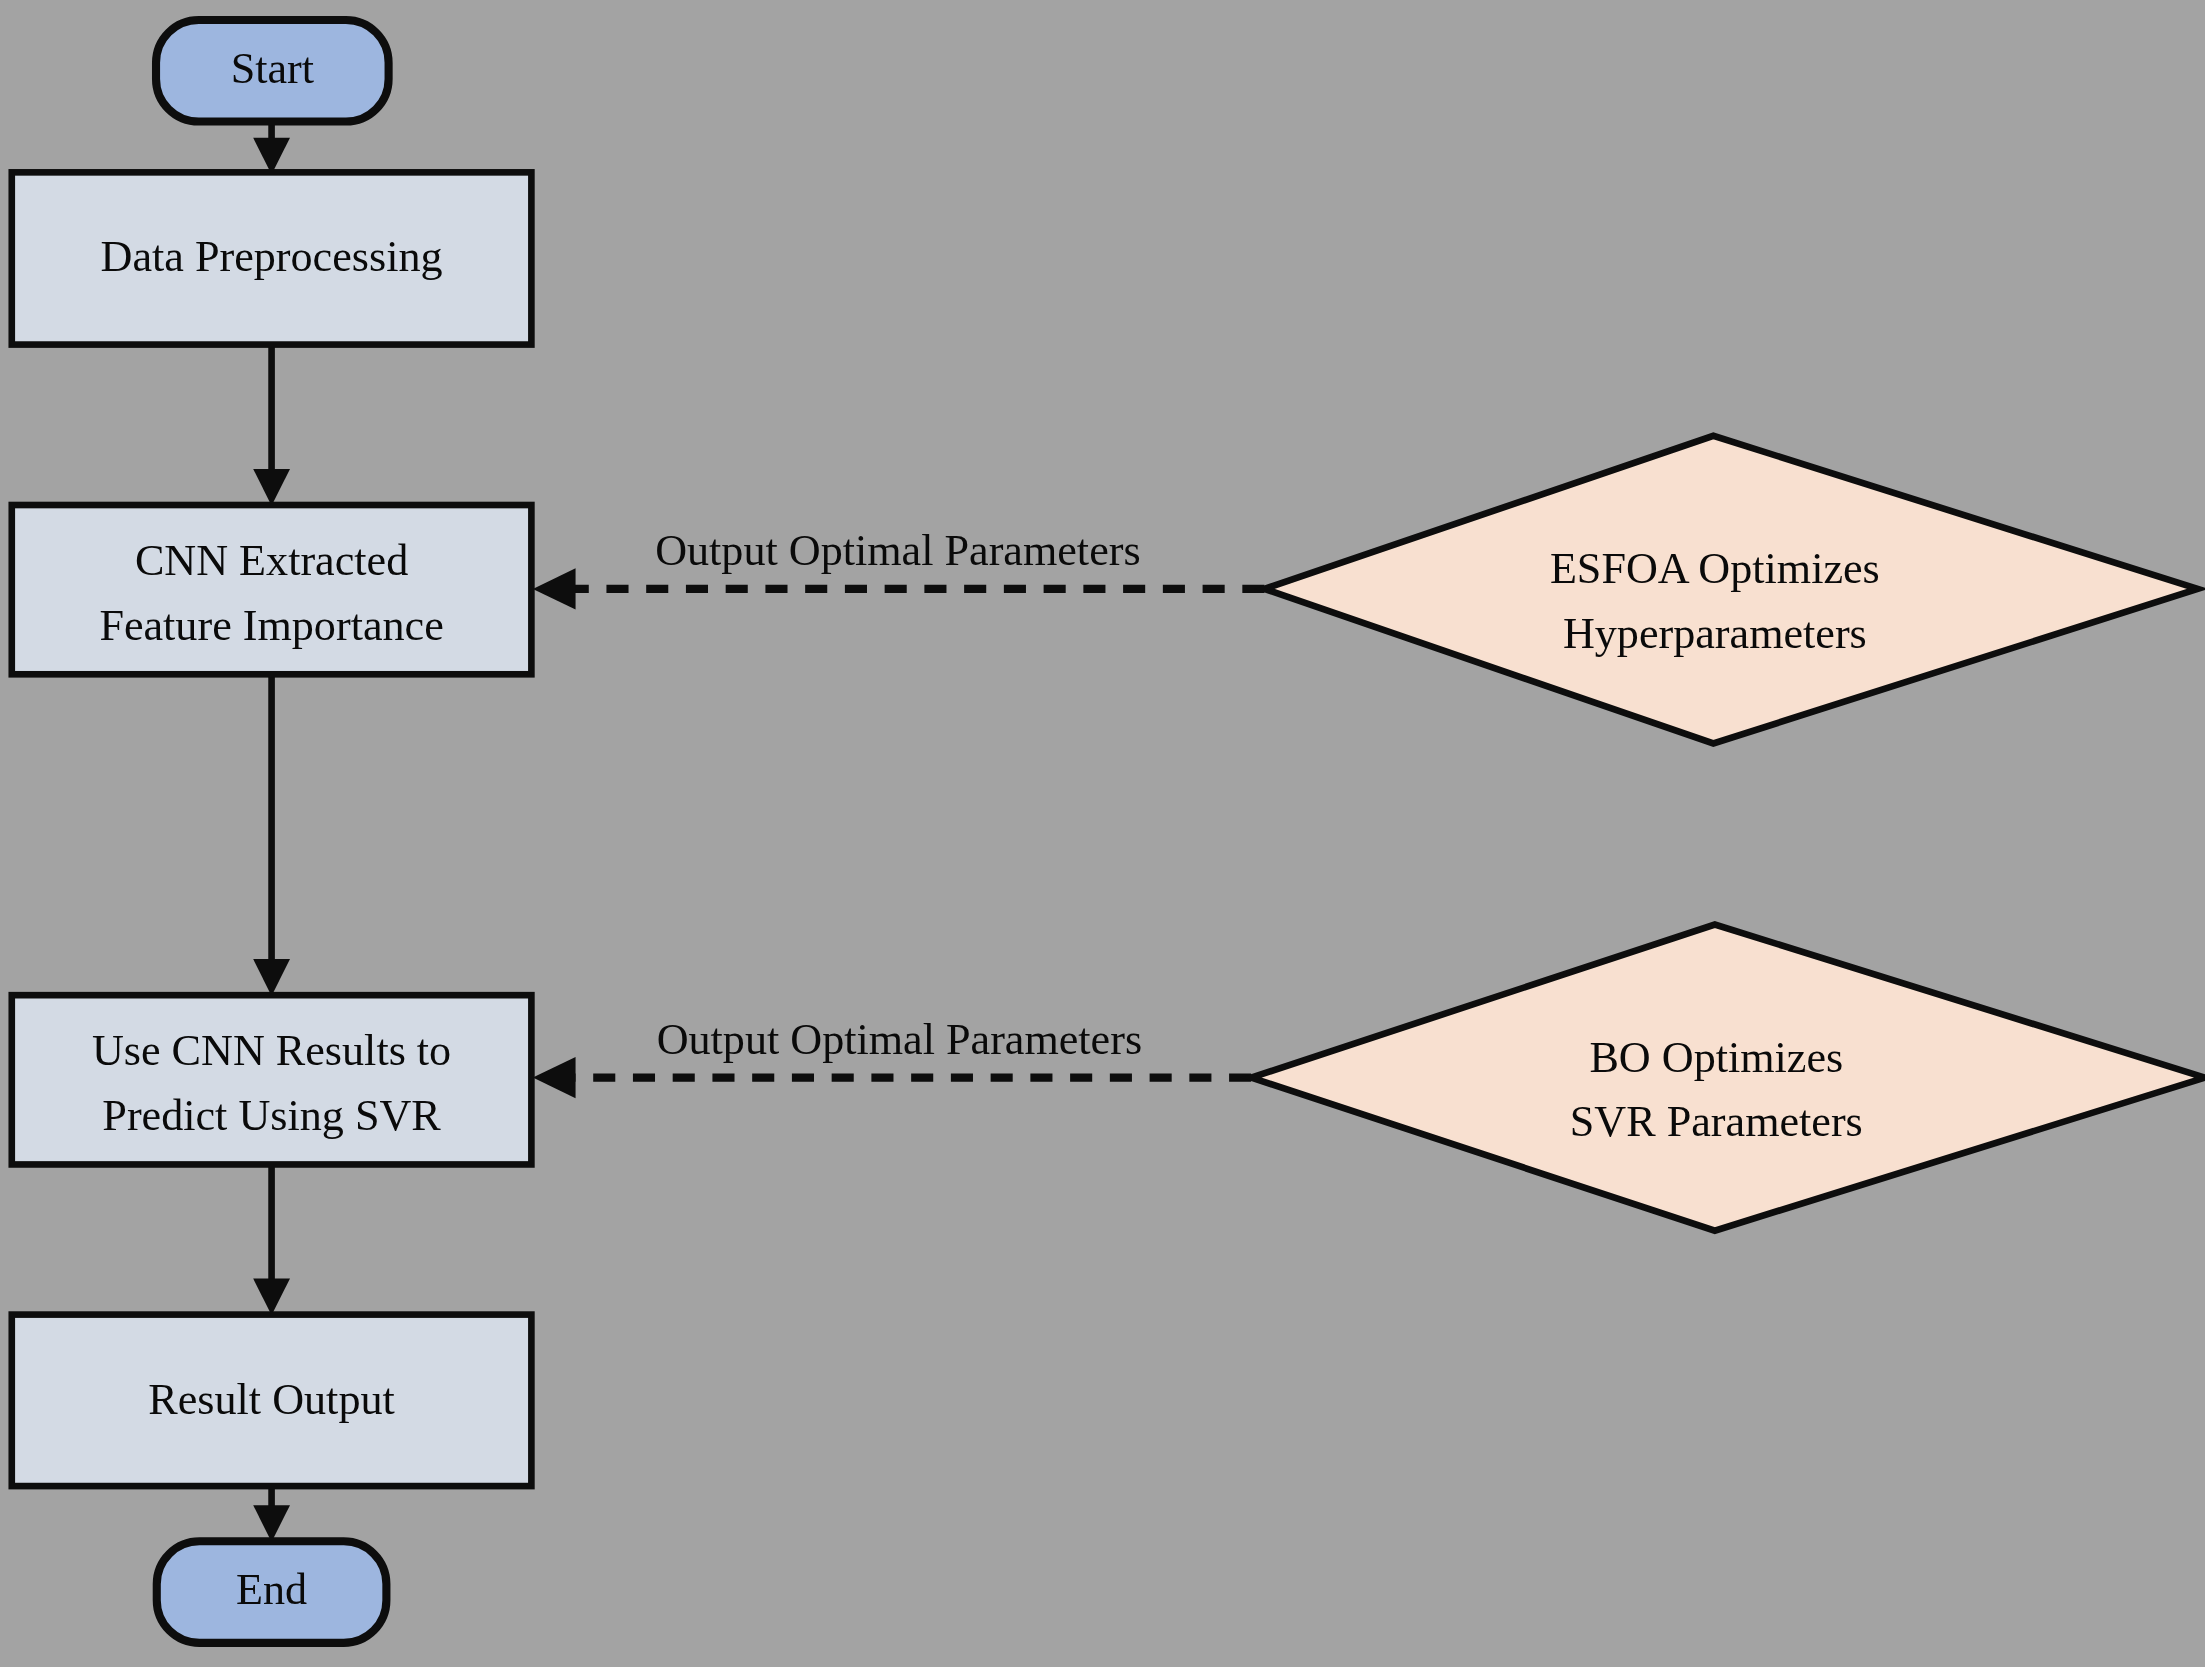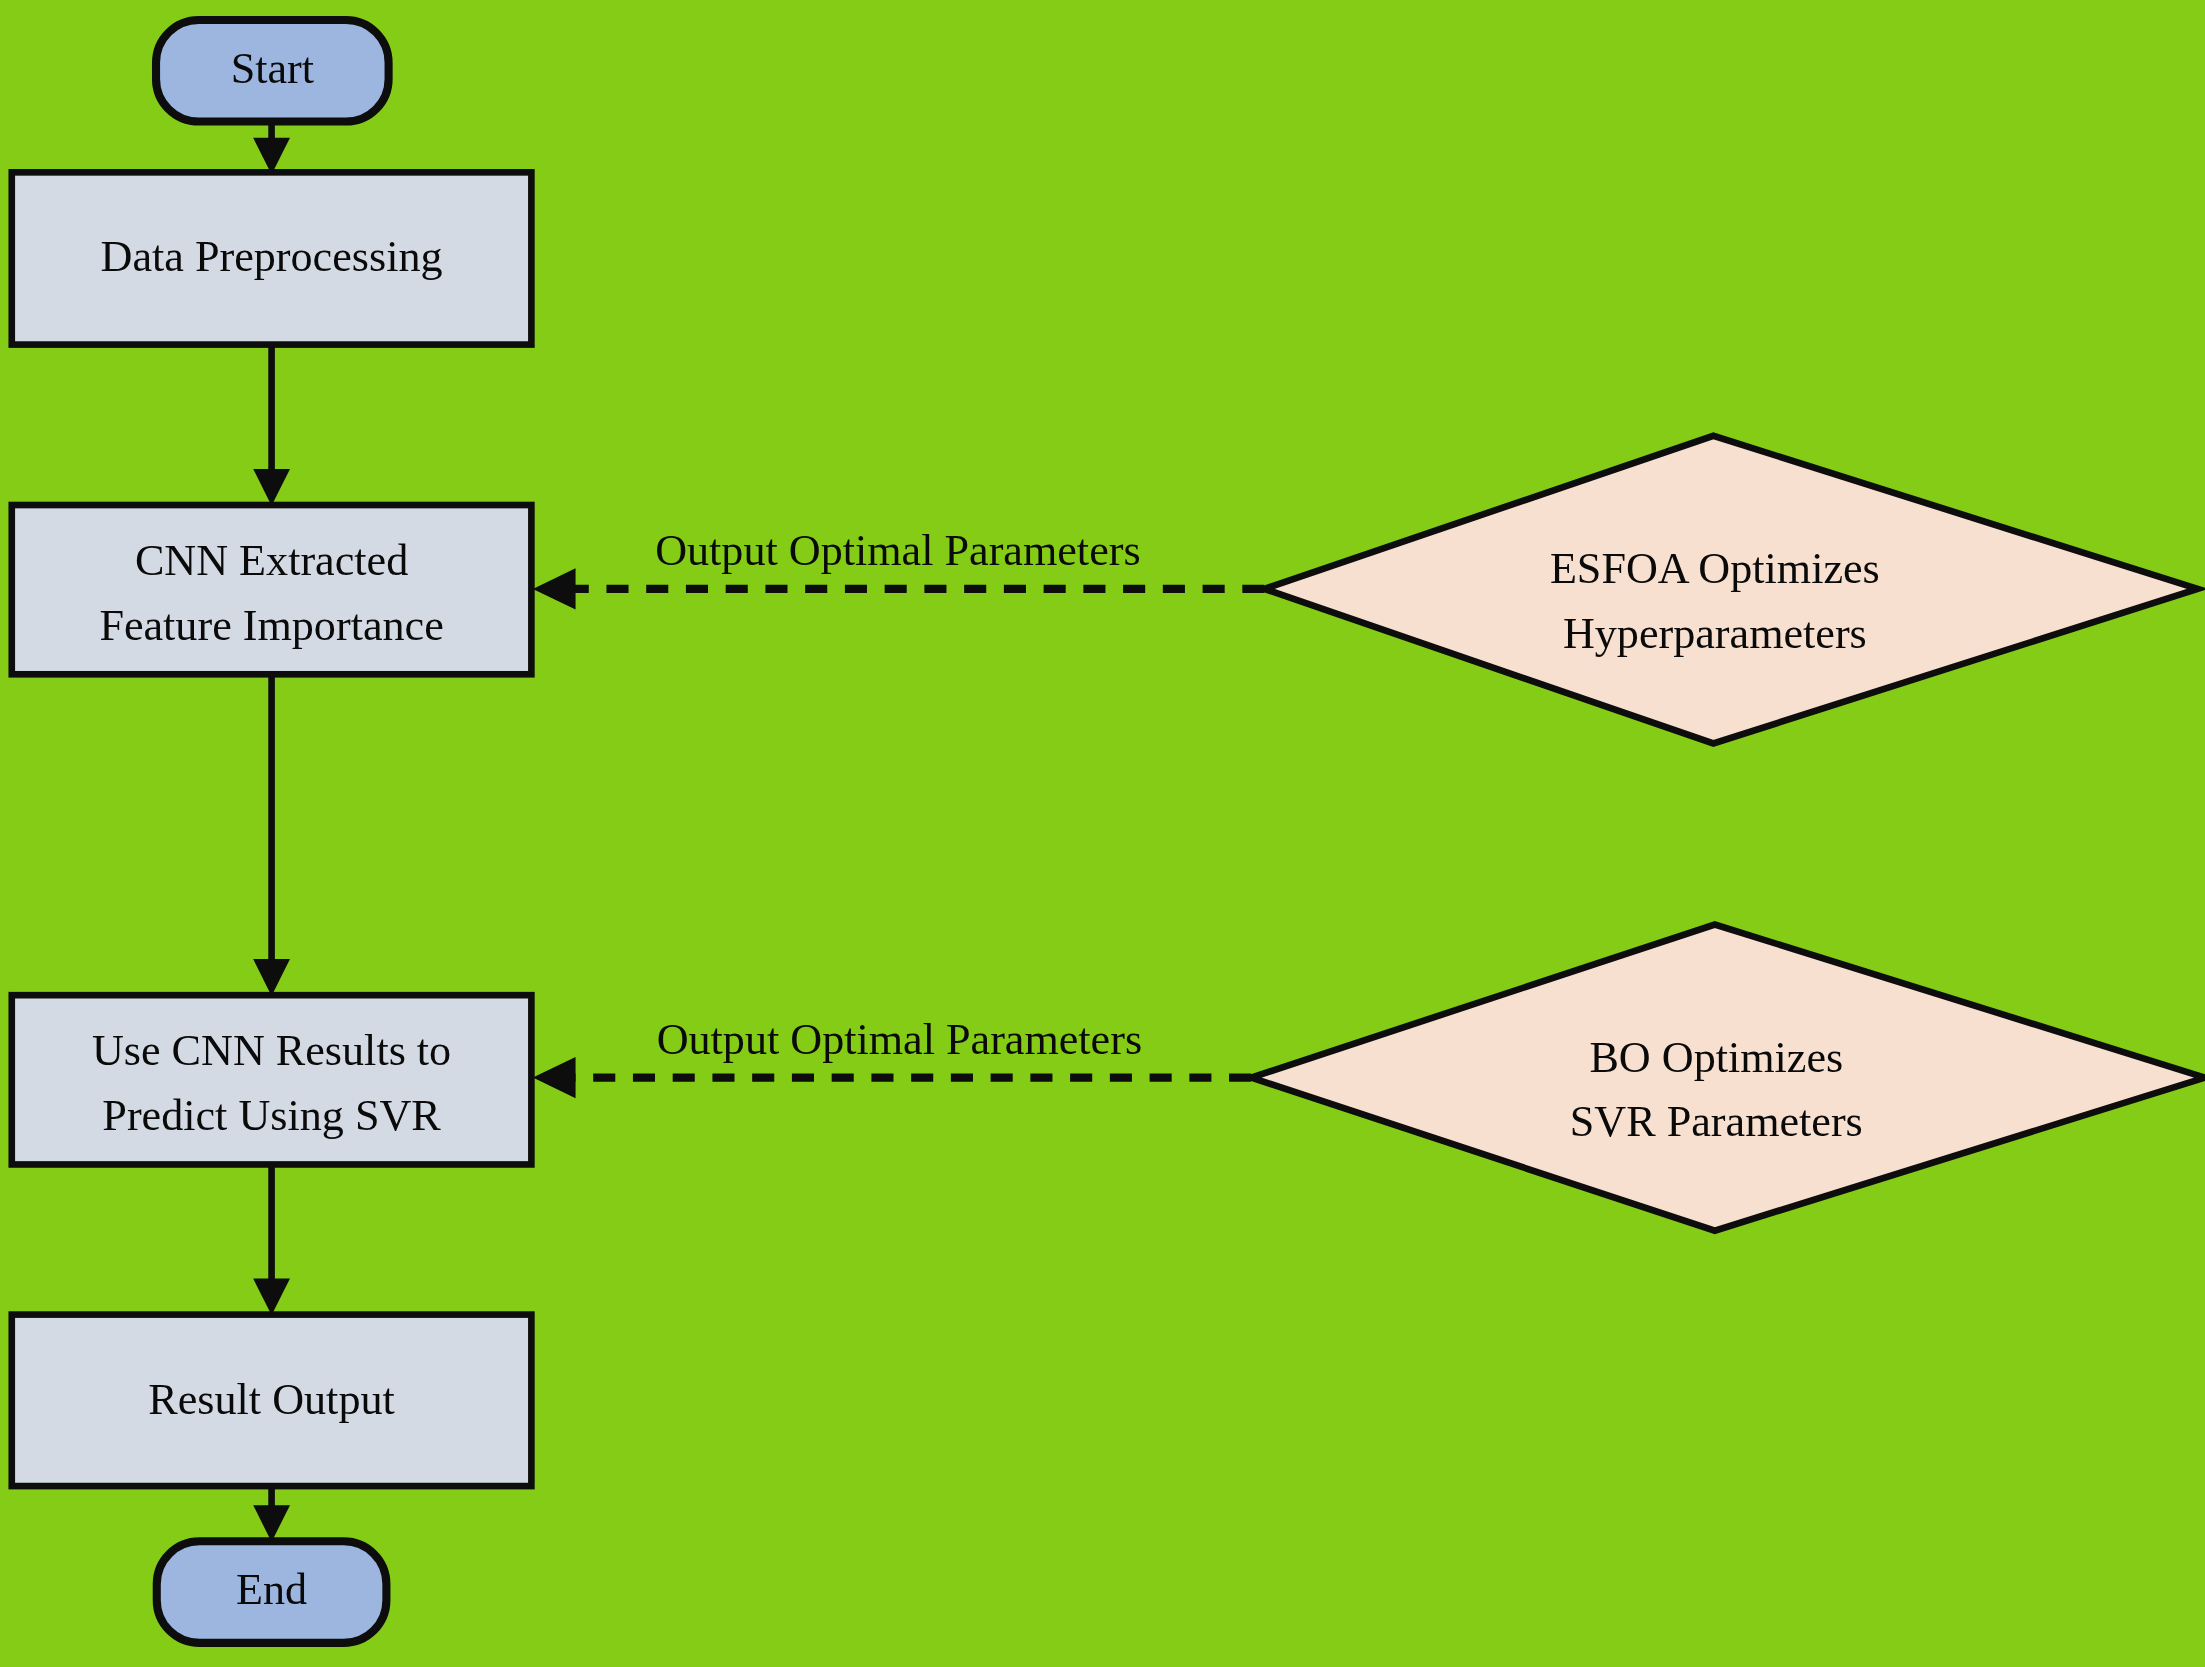--- a/index.html
+++ b/index.html
@@ -10,21 +10,21 @@
   body {
     width: 2205px;
     height: 1668px;
     font-family: "Liberation Serif", "DejaVu Serif", serif;
     overflow: hidden;
   }
   #flow-root {
     position: relative;
     width: 2205px;
     height: 1668px;
-    background: #84cc16;
+    background: #a3a3a3;
   }
   svg#flow-svg {
     position: absolute;
     top: 0;
     left: 0;
     width: 2205px;
     height: 1668px;
     display: block;
   }
   .node-text {

